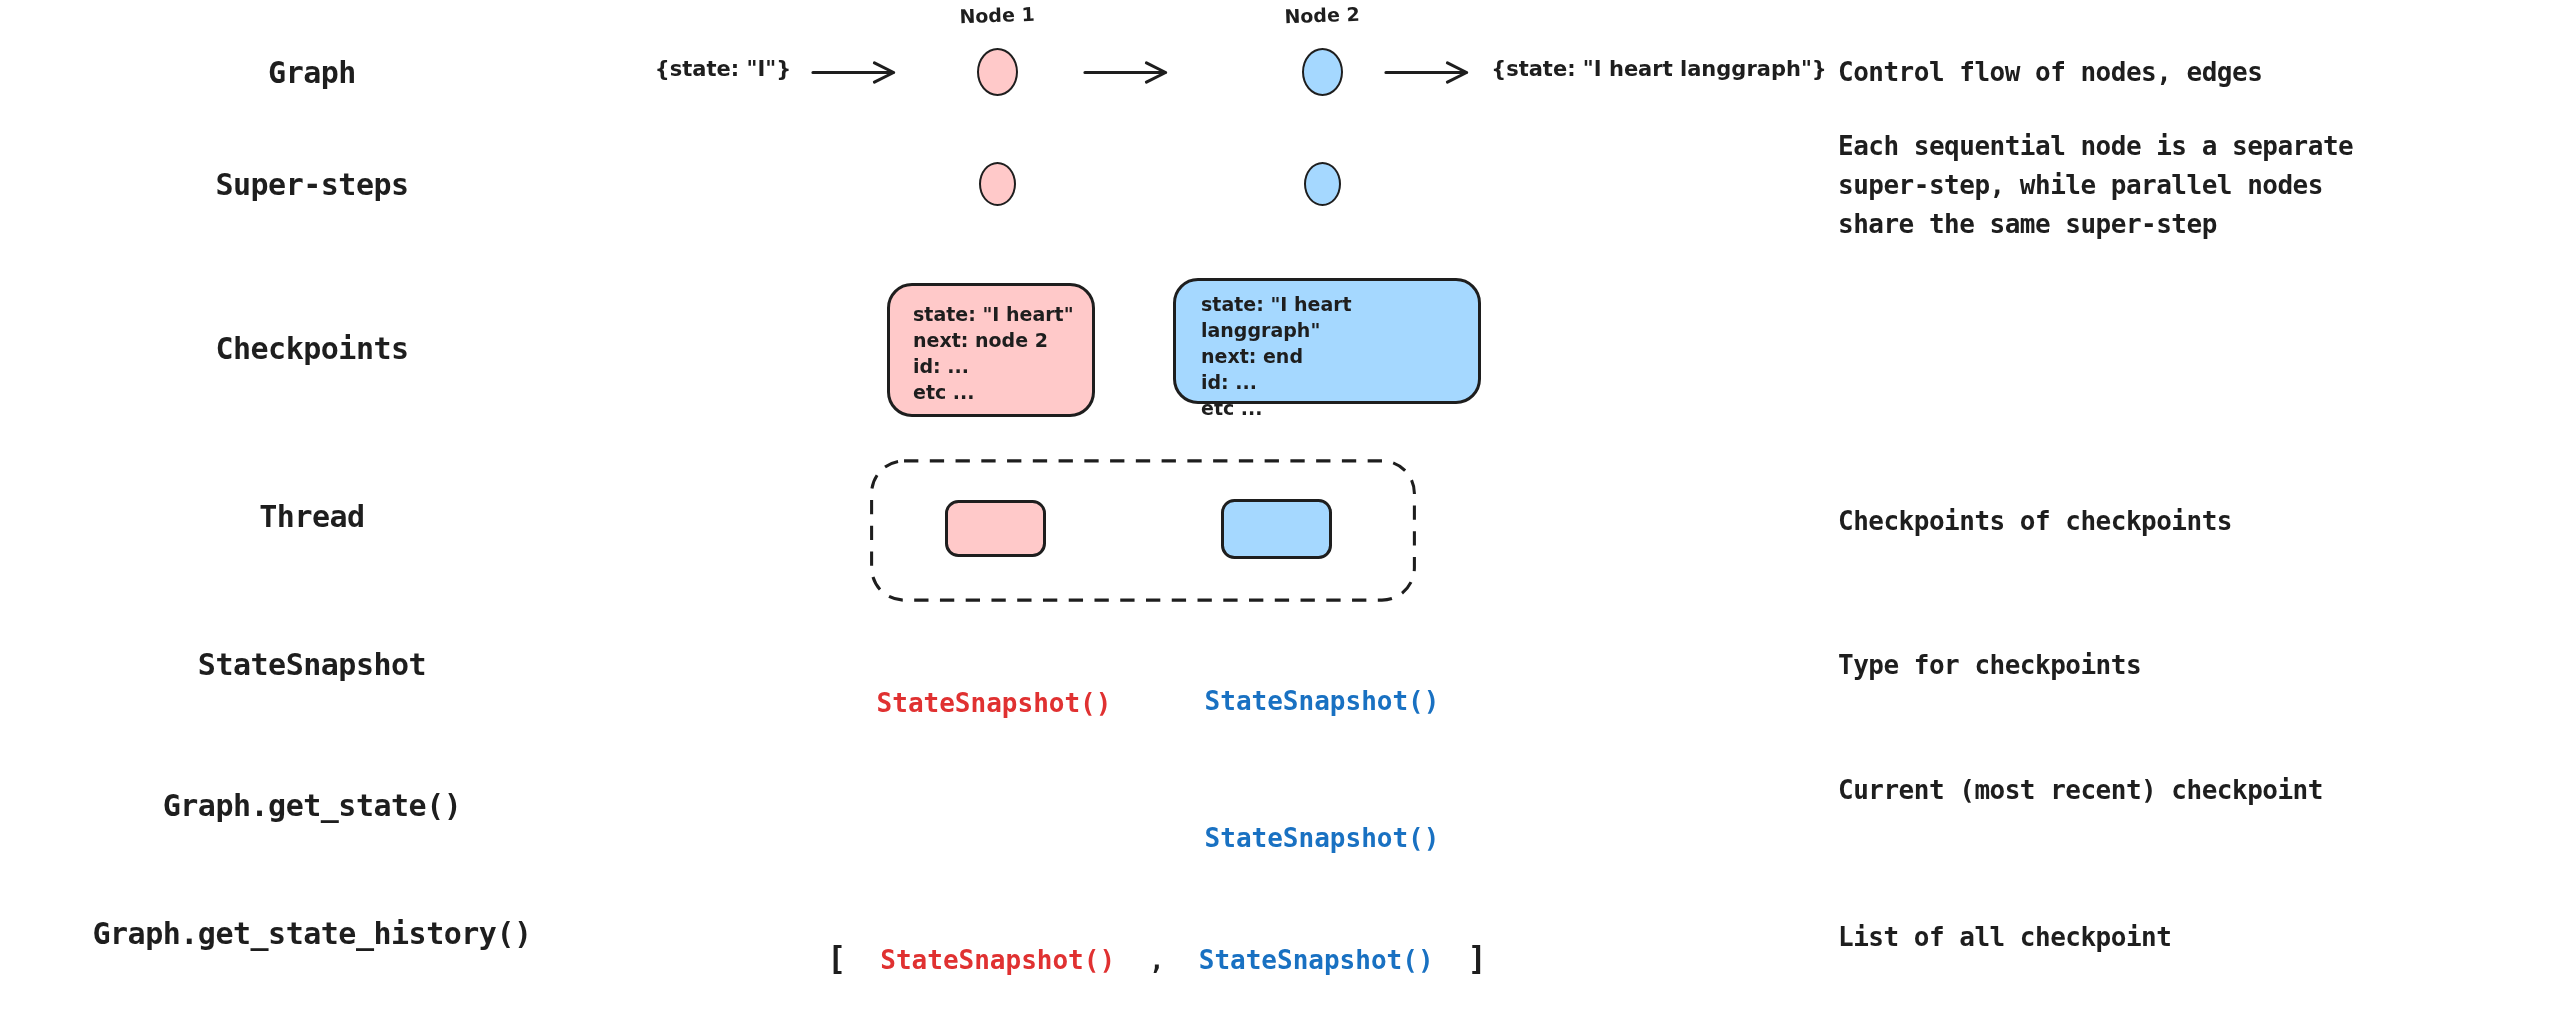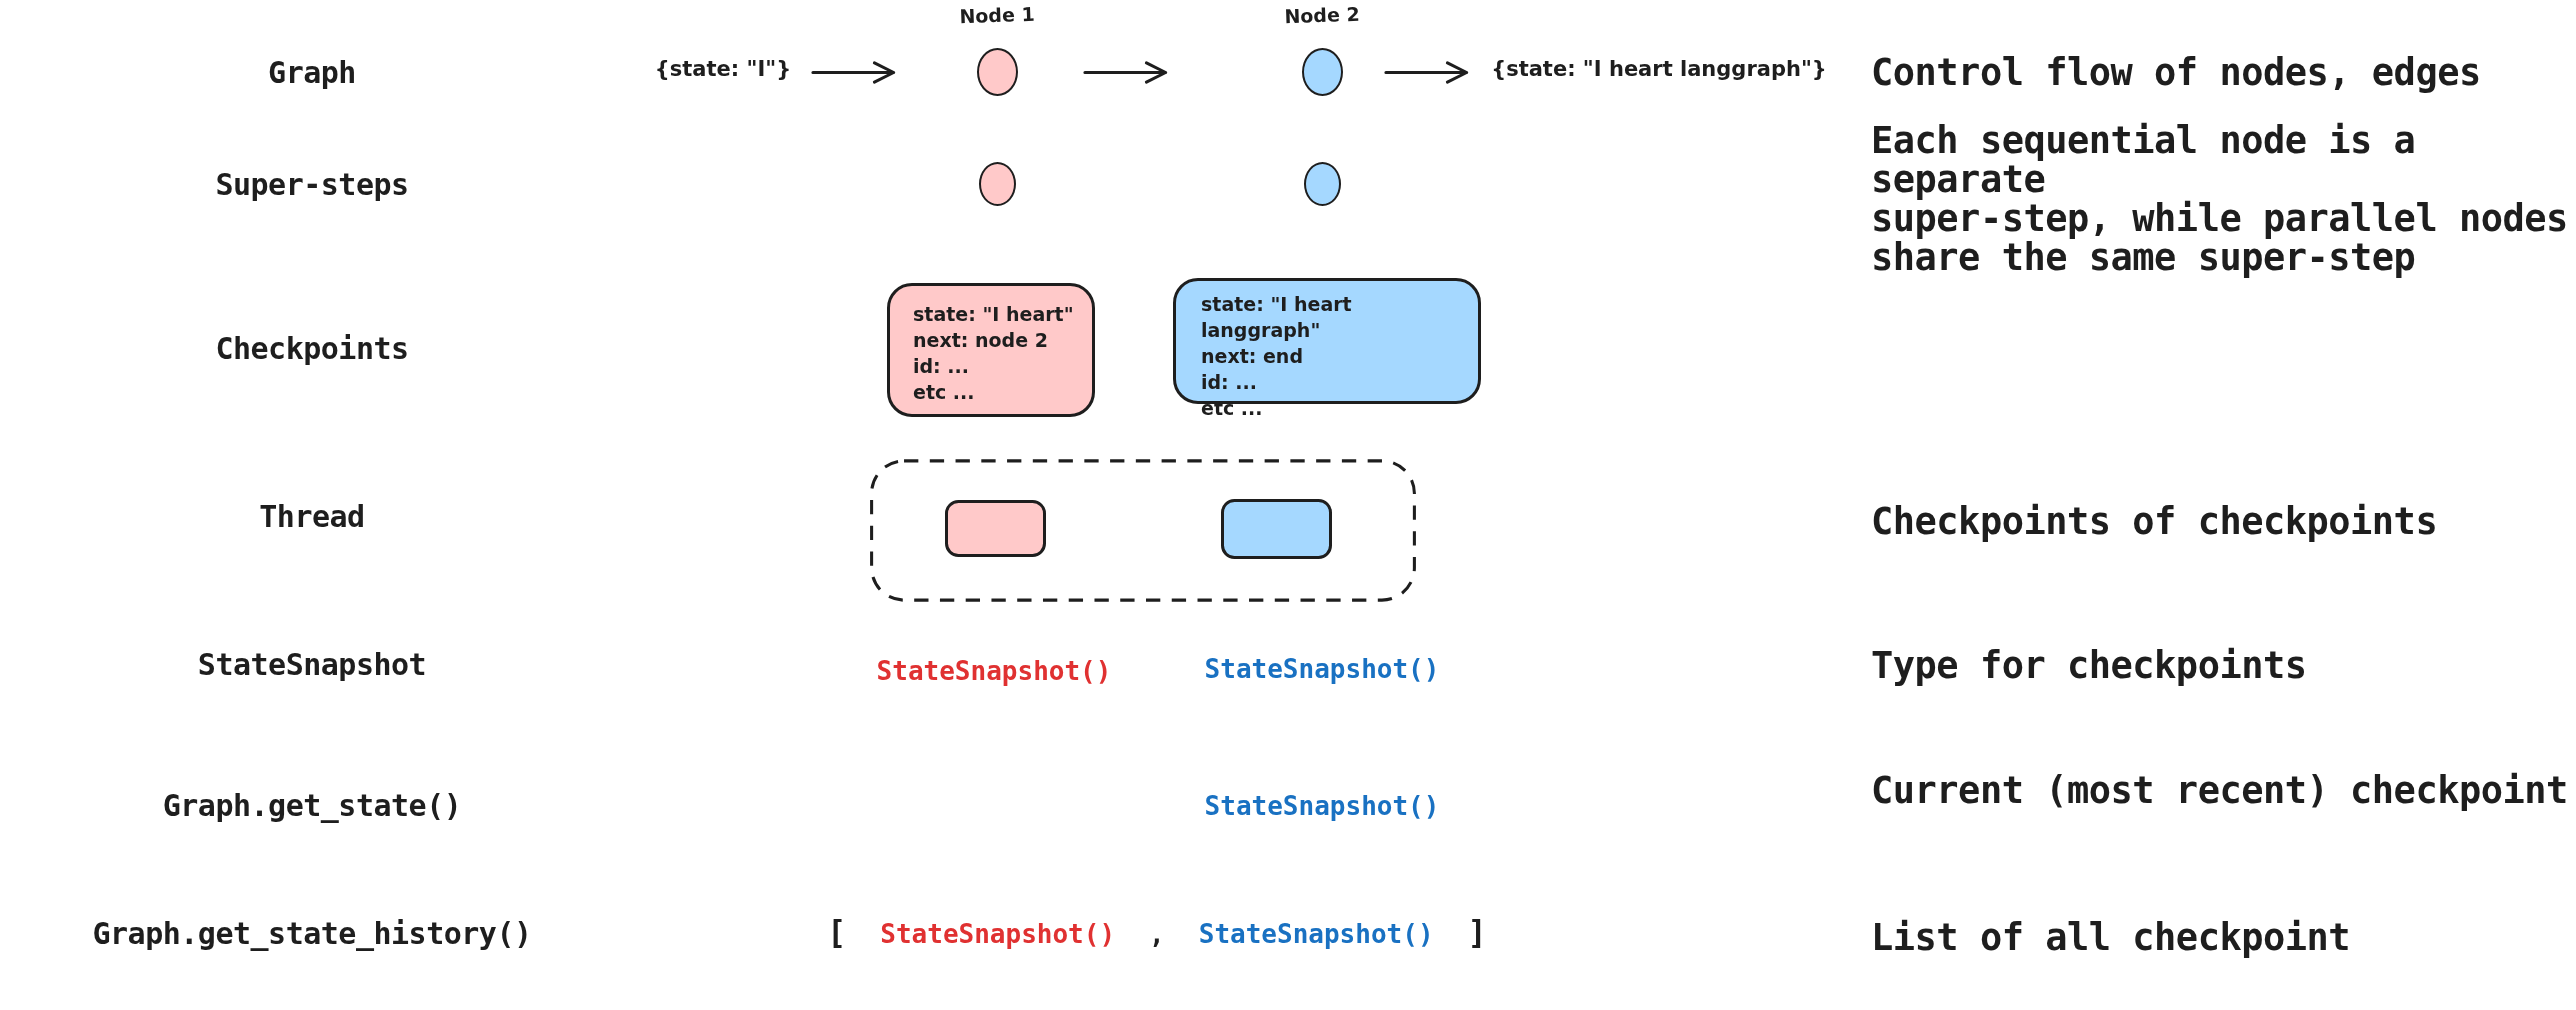--- a/index.html
+++ b/index.html
@@ -22,26 +22,25 @@
     font-size: 30px;
     font-weight: 600;
     letter-spacing: -0.5px;
     white-space: nowrap;
   }
 
   
   .row-desc {
     position: absolute;
     left: 1838px;
-    font-size: 37px;
+    font-size: 26px;
     font-weight: 600;
     letter-spacing: -0.5px;
     line-height: 39px;
     white-space: pre-line;
-    margin-left: 33px;
   }
 
   
   .hand {
     position: absolute;
     font-family: "DejaVu Sans", "Liberation Sans", sans-serif;
     font-weight: 600;
     color: #1e1e1e;
     white-space: nowrap;
   }
@@ -80,20 +79,21 @@
     border-radius: 13.4px;
     box-sizing: border-box;
   }
 
   
   .snap-call {
     position: absolute;
     font-size: 26px;
     font-weight: bold;
     white-space: nowrap;
+    margin-top: 32px;
   }
   .snap-red  { color: #e03131; }
   .snap-blue { color: #1971c2; }
 
   .snap-list {
     position: absolute;
     display: flex;
     align-items: baseline;
     gap: 34px;
     font-weight: bold;
@@ -112,21 +112,21 @@
 
   <div class="row-label" style="top:55px">Graph</div>
   <div class="row-label" style="top:167px">Super-steps</div>
   <div class="row-label" style="top:331px">Checkpoints</div>
   <div class="row-label" style="top:647px">StateSnapshot</div>
   <div class="row-label" style="top:499px">Thread</div>
   <div class="row-label" style="top:788px">Graph.get_state()</div>
   <div class="row-label" style="top:916px">Graph.get_state_history()</div>
 
   <div class="row-desc" style="top:53px">Control flow of nodes, edges</div>
-  <div class="row-desc" style="top:121px">Each sequential node is a separate
+  <div class="row-desc" style="top:127px">Each sequential node is a separate
 super-step, while parallel nodes
 share the same super-step</div>
   <div class="row-desc" style="top:502px">Checkpoints of checkpoints</div>
   <div class="row-desc" style="top:646px">Type for checkpoints</div>
   <div class="row-desc" style="top:771px">Current (most recent) checkpoint</div>
   <div class="row-desc" style="top:918px">List of all checkpoint</div>
 
   <div class="hand centered" style="left:723px; top:57px; font-size:21px">{state: "I"}</div>
 
   <div class="arrow-svg" style="left:811px; top:60px">

